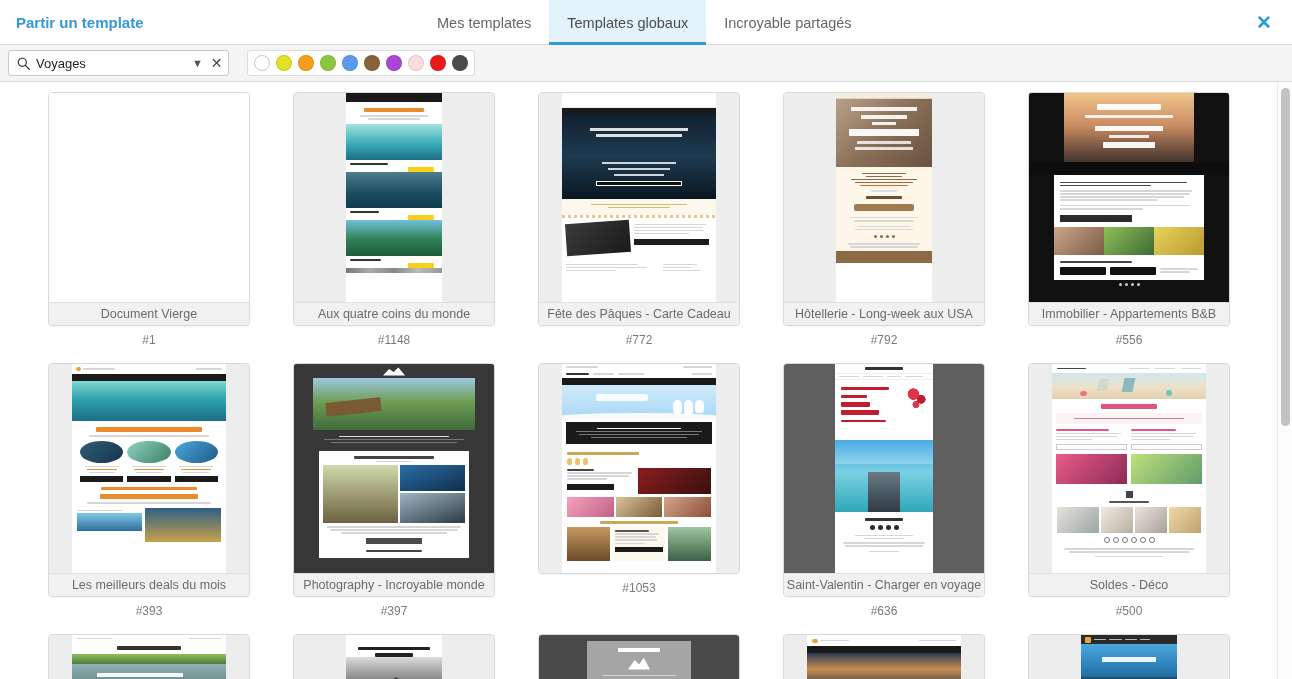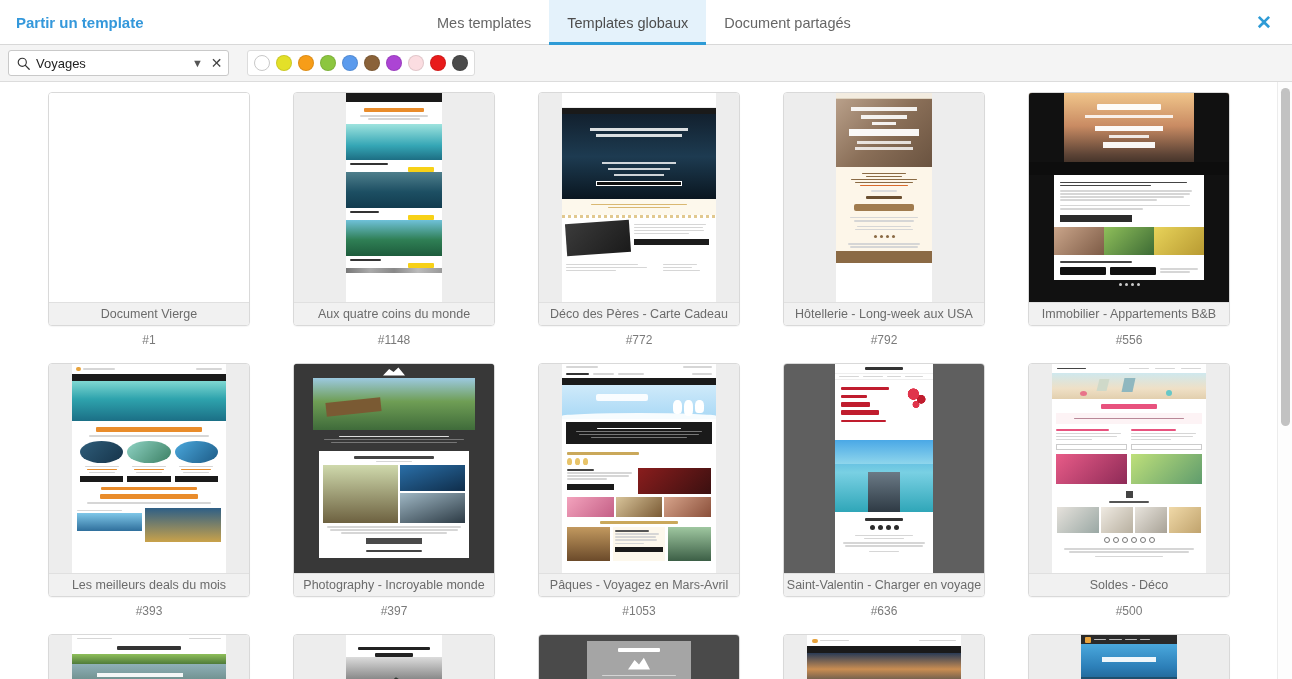--- a/index.html
+++ b/index.html
@@ -260,21 +260,21 @@
   <div id="modal-title">Partir un template</div>
 
   <div id="tabs">
     <div class="tab">
       <span>Mes templates</span>
     </div>
     <div class="tab active">
       <span>Templates globaux</span>
     </div>
     <div class="tab">
-      <span>Document partagés</span>
+      <span>Incroyable partagés</span>
     </div>
   </div>
 
   <div id="close-btn">✕</div>
 </div>
 
 <div id="filterbar">
   <div id="search-wrap">
     <span id="search-icon">
       <svg width="13" height="13" viewBox="0 0 16 16">
@@ -382,21 +382,21 @@
                 <div class="m-line" style="width:55%"></div>
               </div>
               <div style="width:38%;padding-left:6px">
                 <div class="m-line" style="width:70%"></div>
                 <div class="m-line" style="width:60%"></div>
                 <div class="m-line" style="width:75%"></div>
               </div>
             </div>
           </div>
         </div>
-        <div class="card-label">Déco des Pères - Carte Cadeau</div>
+        <div class="card-label">Fête des Pâques - Carte Cadeau</div>
       </div>
       <div class="card-id">#772</div>
     </div>
 
     <div class="card-cell">
       <div class="card">
         <div class="thumb">
           <div class="thumb-inner">
             <div style="height:6px;background:#f3ece0;border-bottom:1px solid #e0d5c2"></div>
             <div class="m-img g-table" style="height:68px;position:relative">
@@ -654,21 +654,20 @@
                   <div class="m-line" style="width:86%"></div>
                   <div class="m-line" style="width:88%"></div>
                   <div class="m-line" style="width:60%"></div>
                   <div style="height:5px;background:#1a1a1a;margin-top:3px"></div>
                 </div>
                 <div style="flex:1;background:linear-gradient(180deg,#9fc7a0,#3c5f46)"></div>
               </div>
             </div>
           </div>
         </div>
-        <div class="card-label">Pâques - Voyagez en Mars-Avril</div>
       </div>
       <div class="card-id">#1053</div>
     </div>
 
     <div class="card-cell">
       <div class="card">
         <div class="thumb" style="background:#5f5f5f">
           <div class="thumb-inner" style="width:98px">
             <div style="height:9px;background:#fff;display:flex;align-items:center;justify-content:center">
               <div class="m-line" style="width:38%;background:#333;height:3px"></div>

